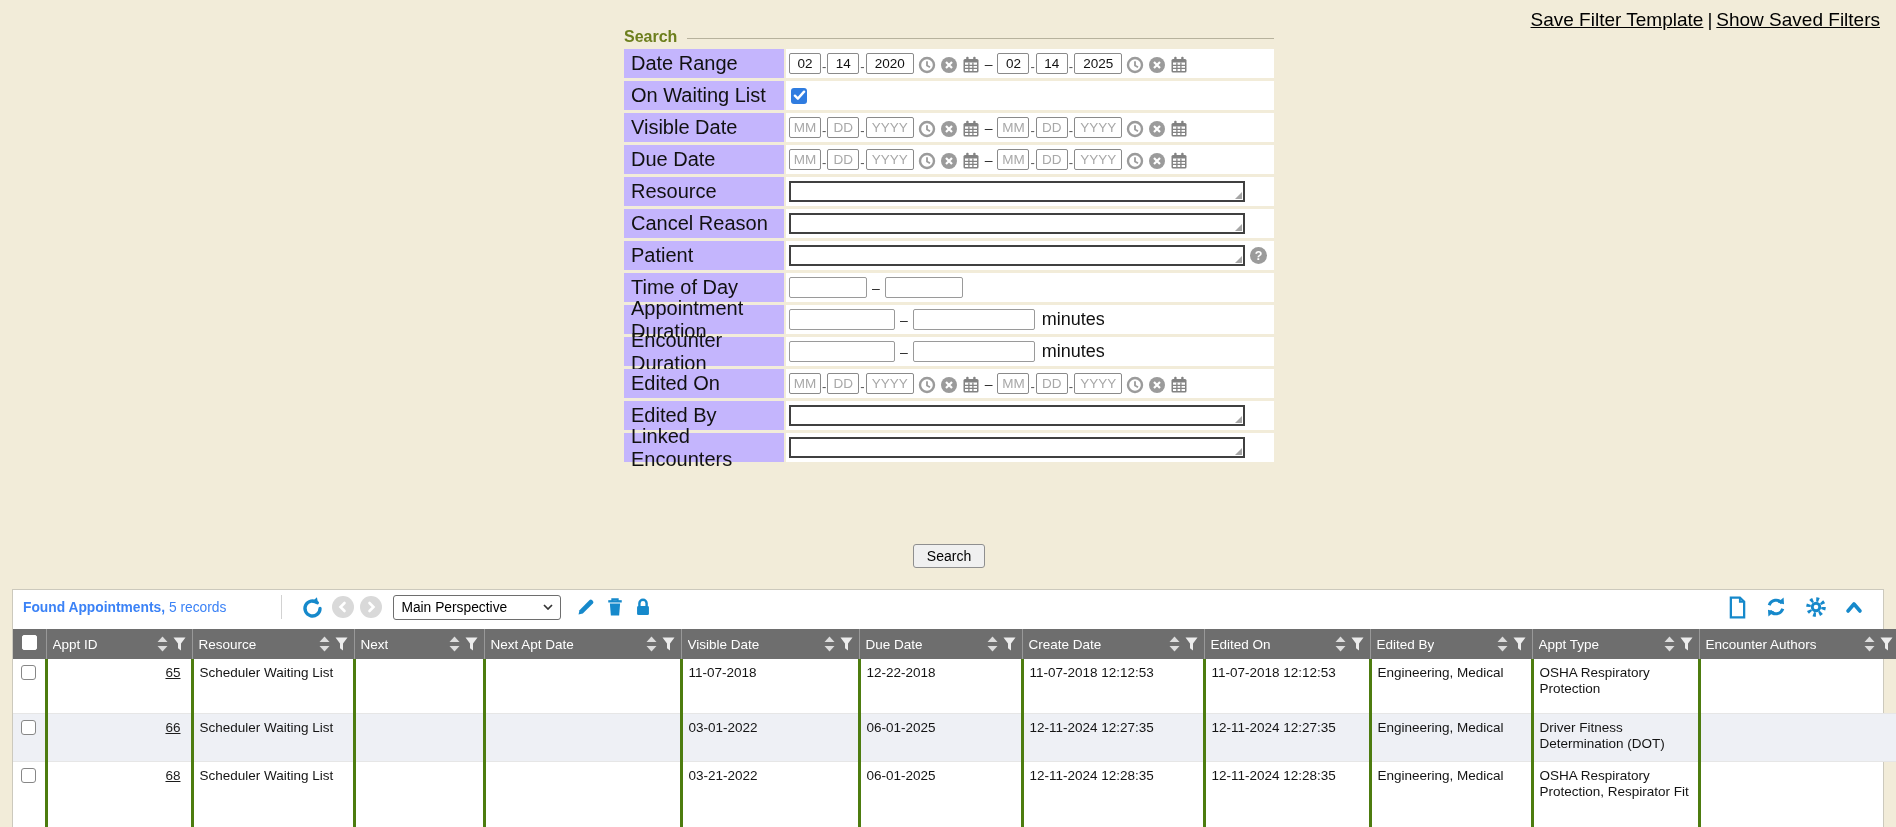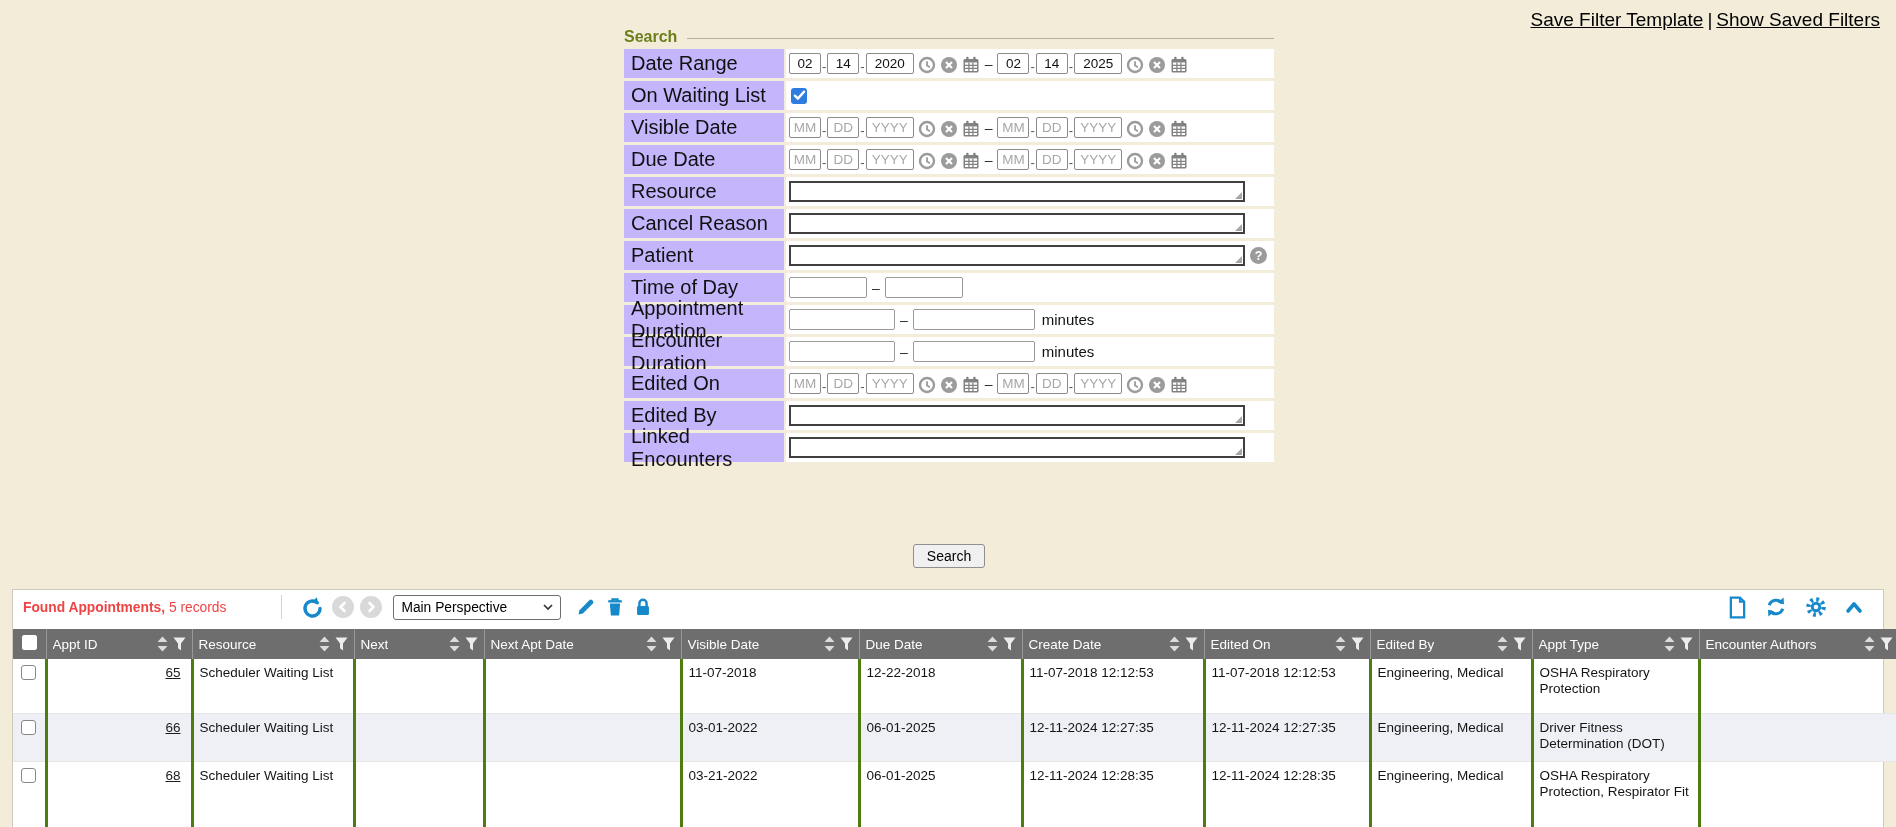--- a/index.html
+++ b/index.html
@@ -41,37 +41,37 @@
   .ti { width:456px; height:21px; border:2px solid #404040; background:#fff; padding:0 4px;
         font-size:13.5px; font-family:"Liberation Sans", sans-serif; }
   .grip { position:absolute; right:3px; bottom:3px; width:0; height:0;
           border-left:7px solid transparent; border-bottom:7px solid #a6a6a6; }
 
   .si { height:21px; border:1px solid #9a9a9a; border-radius:2px; background:#fff; padding:0 4px;
         font-size:13.5px; }
   .si.tod { width:78px; }
   .si.dur1 { width:106px; }
   .si.dur2 { width:122px; }
-  .suffix { margin-left:7px; font-size:15px; color:#111; }
+  .suffix { margin-left:7px; font-size:18px; color:#111; }
 
   .cb-checked { width:16px; height:16px; background:#2f7ce0; border-radius:3px;
                 display:flex; align-items:center; justify-content:center; margin-left:2px; cursor:pointer; }
   .help { width:17px; height:17px; border-radius:50%; background:#9b9b9b; color:#fff;
           font-weight:bold; font-size:12.5px; display:flex; align-items:center; justify-content:center;
           margin-left:5px; cursor:pointer; }
 
   .search-btn-row { position:absolute; left:624px; top:544px; width:650px; text-align:center; }
   .search-btn { font-size:14px; font-family:"Liberation Sans", sans-serif; padding:3px 13px;
                 background:#f0f0f0; border:1px solid #8f8f8f; border-radius:3px; cursor:pointer; color:#000; }
 
   
   .results-panel { position:absolute; left:12px; top:589px; width:1872px; height:320px;
                    background:#fff; border:1px solid #ccc9bd; }
   .toolbar { height:34px; display:flex; align-items:center; padding:0 10px; }
-  .tb-title { font-size:13.8px; color:#ef4444; white-space:nowrap; }
+  .tb-title { font-size:13.8px; color:#3b82f6; white-space:nowrap; }
   .tb-title b { font-weight:bold; }
   .tb-sep { width:1px; height:24px; background:#d2d2d2; margin:0 14px 0 55px; }
   .tb-ic { color:#1689cb; display:flex; align-items:center; margin:0 5px; cursor:pointer; }
   .nav-circle { width:22px; height:22px; border-radius:50%; background:#d9d9d9;
                 display:flex; align-items:center; justify-content:center; margin:0 3px; }
   .perspective { height:25px; min-width:168px; border:1px solid #6e6e6e; border-radius:3px; background:#fff;
                  display:flex; align-items:center; padding:0 7px; font-size:13.8px; margin:0 10px 0 8px;
                  cursor:pointer; color:#000; }
   .perspective .pv-label { flex:1; }
   .tb-right { margin-left:auto; display:flex; align-items:center; gap:18px; padding-right:10px; }

